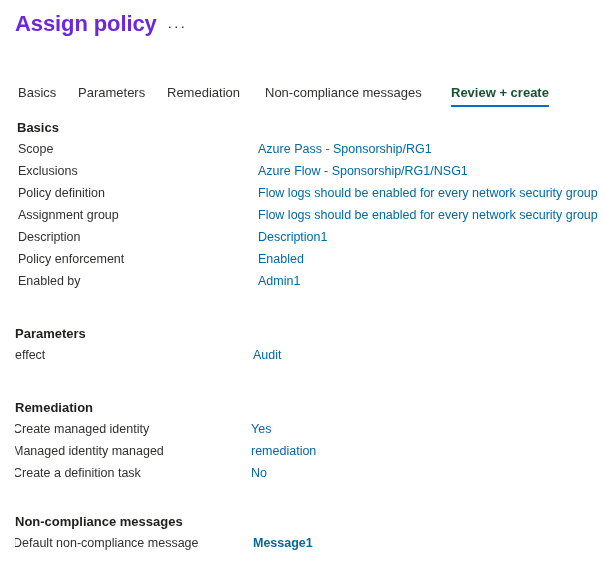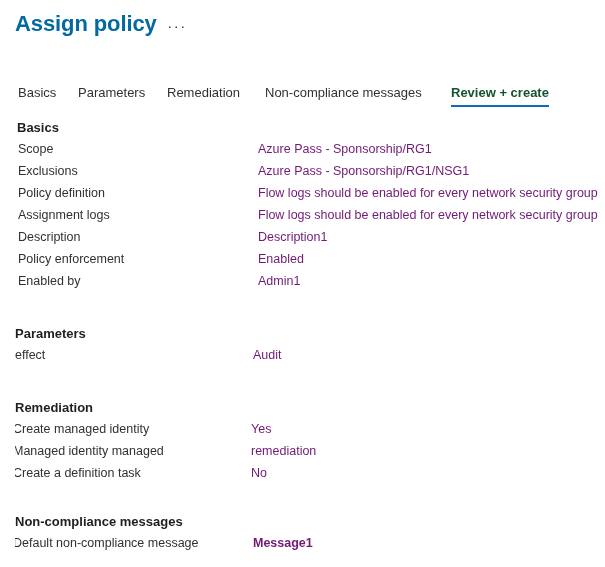--- a/index.html
+++ b/index.html
@@ -31,21 +31,21 @@
     width: 605px;
     height: 70px;
   }
   .page-title {
     position: absolute;
     left: 15px;
     top: 11px;
     font-size: 22px;
     font-weight: 600;
     letter-spacing: -0.1px;
-    color: #0369a1;
+    color: #6d28d9;
     line-height: 26px;
     white-space: nowrap;
   }
   .more-btn {
     position: absolute;
     left: 166px;
     top: 14px;
     width: 22px;
     height: 22px;
     display: flex;
@@ -121,21 +121,21 @@
     top: 0;
     font-size: 12.5px;
     color: #323130;
     line-height: 22px;
     white-space: nowrap;
   }
   .row-value {
     position: absolute;
     top: 0;
     font-size: 12.5px;
-    color: #701a75;
+    color: #0369a1;
     line-height: 22px;
     white-space: nowrap;
   }
 
   
   #section-basics { position: absolute; left: 17px; top: 0px; width: 588px; }
   #section-basics .row-label { left: 1px; }
   #section-basics .row-value { left: 241px; }
 
   #section-parameters { position: absolute; left: 15px; top: 206px; width: 590px; }
@@ -172,28 +172,28 @@
 
     <div class="section" id="section-basics">
       <div class="section-title">Basics</div>
 
       <div class="row">
         <span class="row-label">Scope</span>
         <span class="row-value">Azure Pass - Sponsorship/RG1</span>
       </div>
       <div class="row">
         <span class="row-label">Exclusions</span>
-        <span class="row-value">Azure Pass - Sponsorship/RG1/NSG1</span>
+        <span class="row-value">Azure Flow - Sponsorship/RG1/NSG1</span>
       </div>
       <div class="row">
         <span class="row-label">Policy definition</span>
         <span class="row-value">Flow logs should be enabled for every network security group</span>
       </div>
       <div class="row">
-        <span class="row-label">Assignment logs</span>
+        <span class="row-label">Assignment group</span>
         <span class="row-value">Flow logs should be enabled for every network security group</span>
       </div>
       <div class="row">
         <span class="row-label">Description</span>
         <span class="row-value">Description1</span>
       </div>
       <div class="row">
         <span class="row-label">Policy enforcement</span>
         <span class="row-value">Enabled</span>
       </div>

